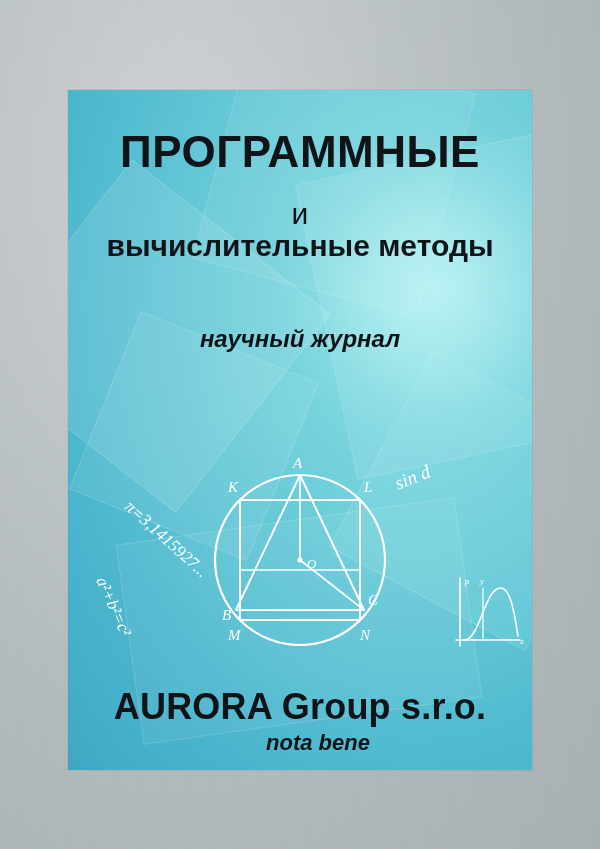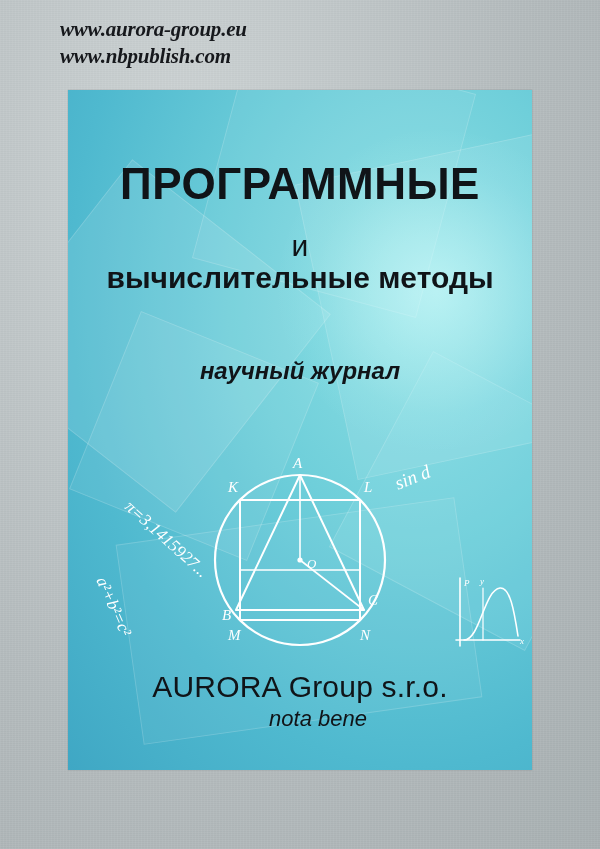--- a/index.html
+++ b/index.html
@@ -81,21 +81,21 @@
   }
 
   .cover-inner {
     position: relative;
     z-index: 3;
     height: 100%;
   }
 
   .title-block {
     text-align: center;
-    padding-top: 68px;
+    padding-top: 36px;
   }
   .t-main {
     font-family: "Liberation Sans", sans-serif;
     font-weight: bold;
     font-size: 44px;
     line-height: 1.16;
     color: #101418;
     letter-spacing: 0.5px;
   }
   .t-and {
@@ -132,44 +132,41 @@
 
   .publisher {
     position: absolute;
     left: 0;
     right: 0;
     top: 580px;
     text-align: center;
   }
   .pub-name {
     font-family: "Liberation Sans", sans-serif;
-    font-weight: normal;
-    font-size: 30px;
+    font-weight: bold;
+    font-size: 36px;
     color: #101418;
     letter-spacing: 0.2px;
+    margin-top: 16px;
   }
   .pub-sub {
     font-family: "Liberation Sans", sans-serif;
-    font-weight: normal;
+    font-weight: bold;
     font-style: italic;
     font-size: 22px;
     color: #101418;
     margin-top: 2px;
     padding-left: 36px;
   }
 </style>
 </head>
 <body>
 
 <div class="page">
 
-  <div class="urls">
-    <div>www.aurora-group.eu</div>
-    <div>www.nbpublish.com</div>
-  </div>
 
   <div class="cover">
     <div class="plate p1"></div>
     <div class="plate p2"></div>
     <div class="plate p3"></div>
     <div class="plate p4"></div>
     <div class="plate p5"></div>
     <div class="plate p6"></div>
     <div class="glow"></div>
 

